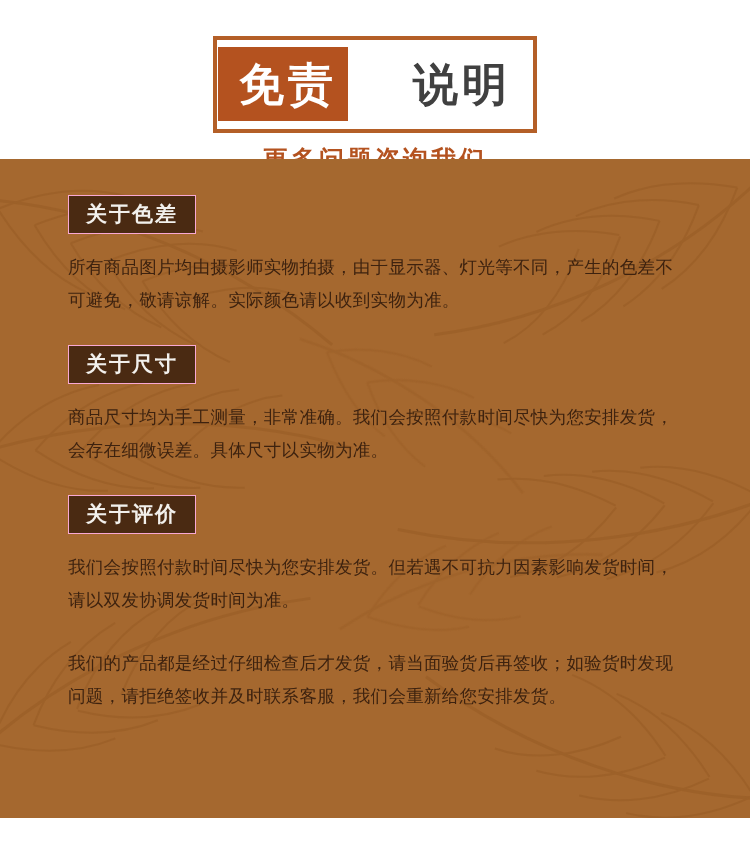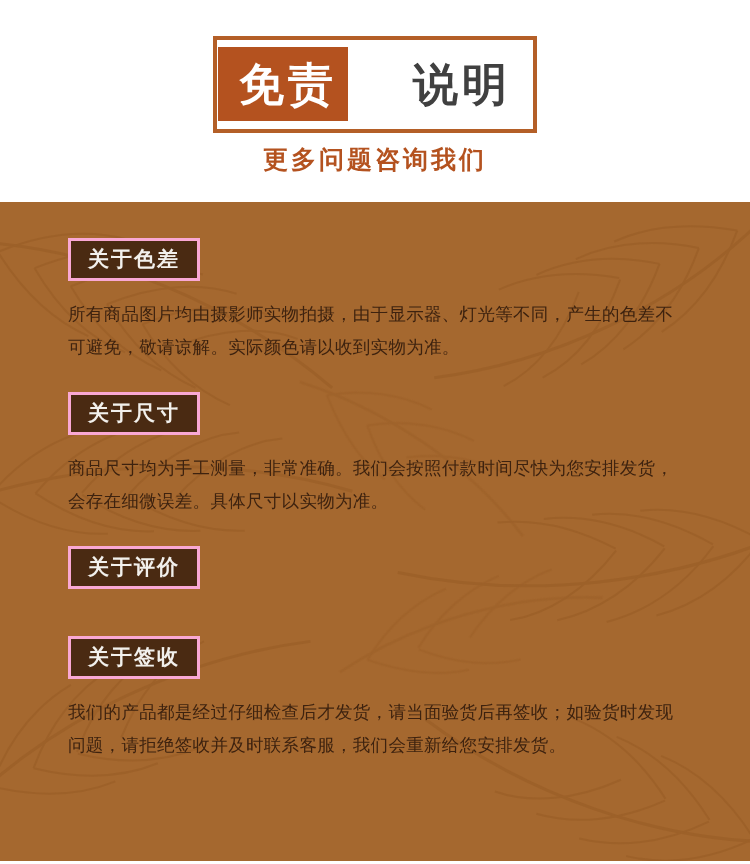--- a/index.html
+++ b/index.html
@@ -8,21 +8,21 @@
     height: 864px;
     font-family: "Liberation Sans", "DejaVu Sans", sans-serif;
   }
   body {
     background: #ffffff;
     overflow: hidden;
   }
 
   
   .header {
-    height: 202px;
+    height: 159px;
     background: #ffffff;
     position: relative;
   }
   .title-frame {
     position: absolute;
     left: 213px;
     top: 36px;
     width: 324px;
     height: 97px;
     border: 4px solid #b45f27;
@@ -84,21 +84,21 @@
   .content {
     position: relative;
     z-index: 2;
     padding: 34px 68px 0 68px;
   }
   .section { margin-bottom: 28px; }
   .section:last-child { margin-bottom: 0; }
 
   .tag {
     display: inline-block;
-    border: 3px solid #f9a8d4;
+    border: 1px solid #f9a8d4;
     background: #4a2a12;
     color: #f2f0ec;
     font-size: 21px;
     font-weight: bold;
     letter-spacing: 2px;
     padding: 7px 17px 9px 17px;
     line-height: 1;
     margin-bottom: 17px;
   }
   .body-text {
@@ -240,21 +240,21 @@
       <div class="body-text">所有商品图片均由摄影师实物拍摄，由于显示器、灯光等不同，产生的色差不可避免，敬请谅解。实际颜色请以收到实物为准。</div>
     </div>
 
     <div class="section s2">
       <div class="tag">关于尺寸</div>
       <div class="body-text">商品尺寸均为手工测量，非常准确。我们会按照付款时间尽快为您安排发货，会存在细微误差。具体尺寸以实物为准。</div>
     </div>
 
     <div class="section s3">
       <div class="tag">关于评价</div>
+      <div class="body-text">我们会按照付款时间尽快为您安排发货。但若遇不可抗力因素影响发货时间，请以双发协调发货时间为准。</div>
     </div>
 
     <div class="section s4">
-      <div class="tag">关于签收</div>
       <div class="body-text">我们的产品都是经过仔细检查后才发货，请当面验货后再签收；如验货时发现问题，请拒绝签收并及时联系客服，我们会重新给您安排发货。</div>
     </div>
 
   </div>
 </div>
 
 </body></html>

